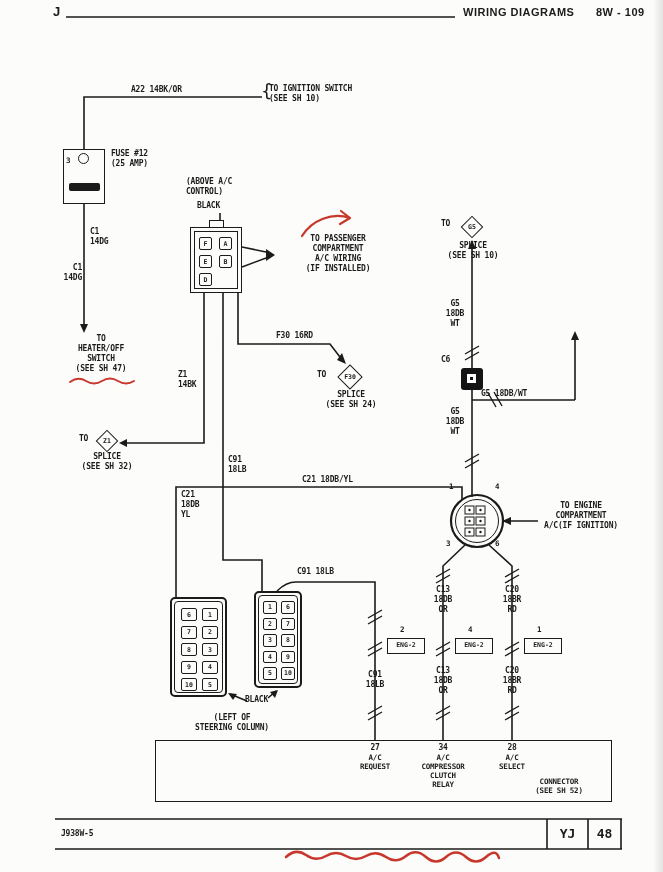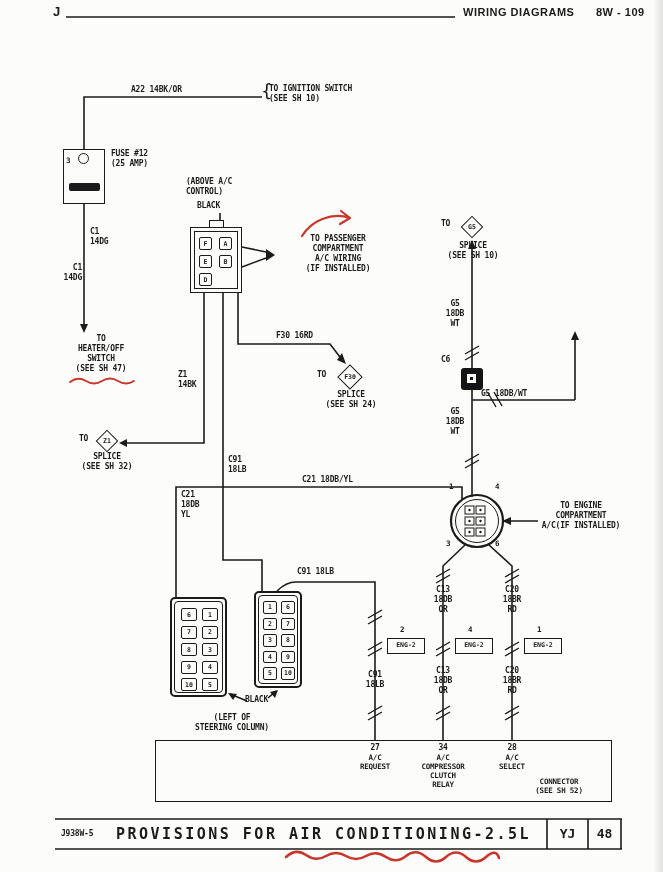--- a/index.html
+++ b/index.html
@@ -189,21 +189,21 @@
   <div class="t" style="left:181px;top:490px;">C21
 18DB
 YL</div>
 
   <div class="t s7" style="left:449px;top:482px;">1</div>
   <div class="t s7" style="left:495px;top:482px;">4</div>
   <div class="t s7" style="left:446px;top:539px;">3</div>
   <div class="t s7" style="left:495px;top:539px;">6</div>
   <div class="t c" style="left:533px;top:501px;width:96px;">TO ENGINE
 COMPARTMENT
-A/C(IF INSTALLED)</div>
+A/C(IF IGNITION)</div>
 
   <div class="t" style="left:297px;top:567px;">C91 18LB</div>
   <div class="t c" style="left:423px;top:585px;width:40px;">C13
 18DB
 OR</div>
   <div class="t c" style="left:492px;top:585px;width:40px;">C20
 18BR
 RD</div>
 
   <div class="t s7" style="left:400px;top:625px;">2</div>
@@ -265,18 +265,17 @@
 COMPRESSOR
 CLUTCH
 RELAY</div>
   <div class="t c" style="left:492px;top:743px;width:40px;">28</div>
   <div class="t c s7" style="left:480px;top:753px;width:64px;">A/C
 SELECT</div>
   <div class="t c s7" style="left:522px;top:777px;width:74px;">CONNECTOR
 (SEE SH 52)</div>
 
   <div class="t" style="left:61px;top:829px;">J938W-5</div>
-  <div style="position:absolute;left:116px;top:824px;font:bold 15px/20px 'DejaVu Sans Mono',monospace;letter-spacing:2.5px;">PROVISIONS FOR AIR CONDITIONING-2.5L</div>
   <div class="t c" style="left:547px;top:826px;width:41px;font-size:13px;line-height:16px;">YJ</div>
   <div class="t c" style="left:588px;top:826px;width:33px;font-size:13px;line-height:16px;">48</div>
 
   <div class="edge"></div>
 </div>
 
 </body></html>

